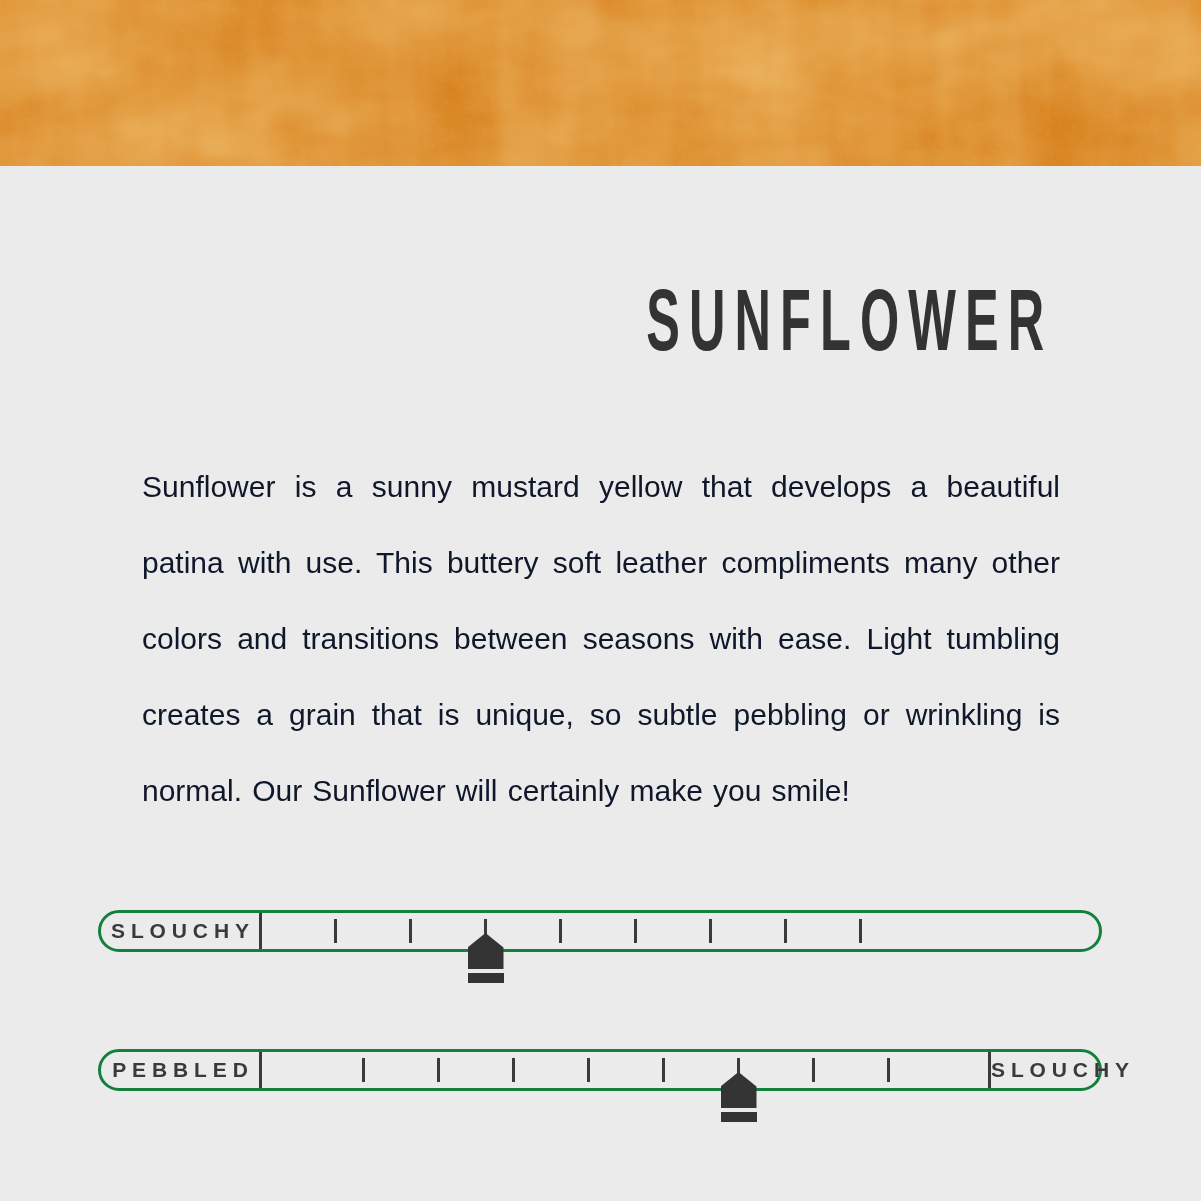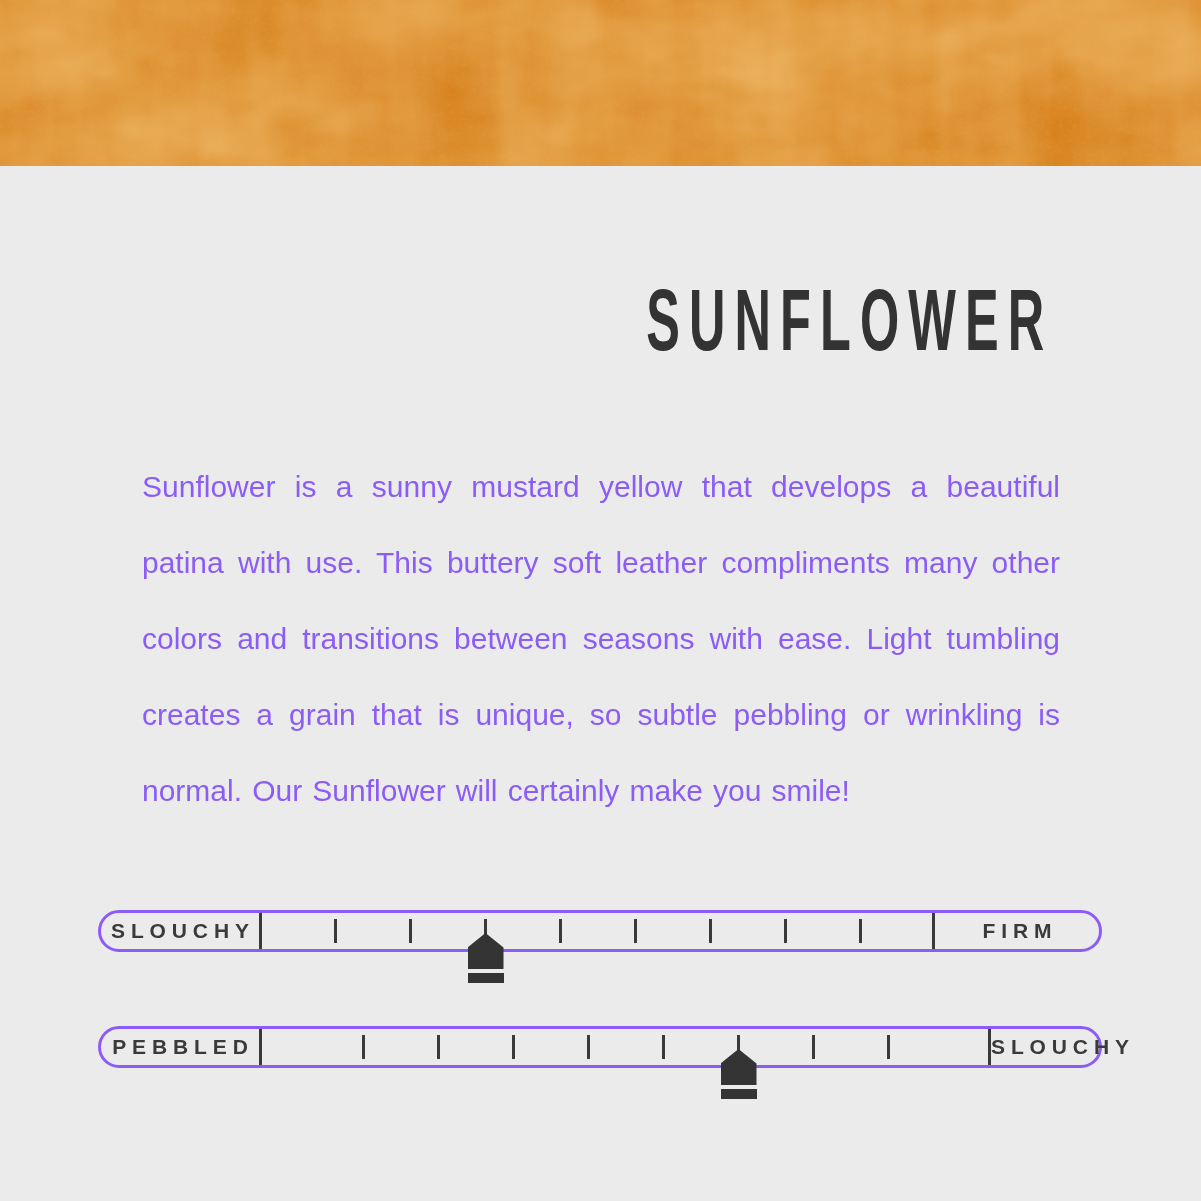--- a/index.html
+++ b/index.html
@@ -48,38 +48,38 @@
 
   
   .description {
     position: absolute;
     top: 419px;
     left: 142px;
     width: 918px;
     font-size: 30px;
     line-height: 76px;
     text-align: justify;
-    color: #8b5cf6;
+    color: #0f172a;
     word-spacing: 0.06em;
   }
 
   
   .scale {
     position: absolute;
     left: 98px;
     width: 1004px;
     height: 42px;
     box-sizing: border-box;
-    border: 3px solid #8b5cf6;
+    border: 3px solid #15803d;
     border-radius: 21px;
     display: flex;
     background: transparent;
   }
   .scale.first  { top: 910px; }
-  .scale.second { top: 1026px; gap: 28px; }
+  .scale.second { top: 1049px; gap: 28px; }
 
   .cap {
     box-sizing: border-box;
     width: 161px;
     flex: 0 0 161px;
     display: flex;
     align-items: center;
     justify-content: center;
   }
   .cap.left  { border-right: 3px solid #3a3a3a; }
@@ -175,23 +175,20 @@
       <div class="marker" style="left: 205.5px;">
         <div class="marker-house"></div>
         <div class="marker-bar"></div>
       </div>
       <div class="tick" style="left: 297px;"></div>
       <div class="tick" style="left: 372px;"></div>
       <div class="tick" style="left: 447px;"></div>
       <div class="tick" style="left: 522px;"></div>
       <div class="tick" style="left: 597px;"></div>
     </div>
-  <div class="cap right">
-    <span>FIRM</span>
-  </div>
 </div>
 
 <div class="scale second">
   <div class="cap left">
     <span>PEBBLED</span>
   </div>
   <div class="track">
       <div class="tick" style="left: 72px;"></div>
       <div class="tick" style="left: 147px;"></div>
       <div class="tick" style="left: 222px;"></div>

